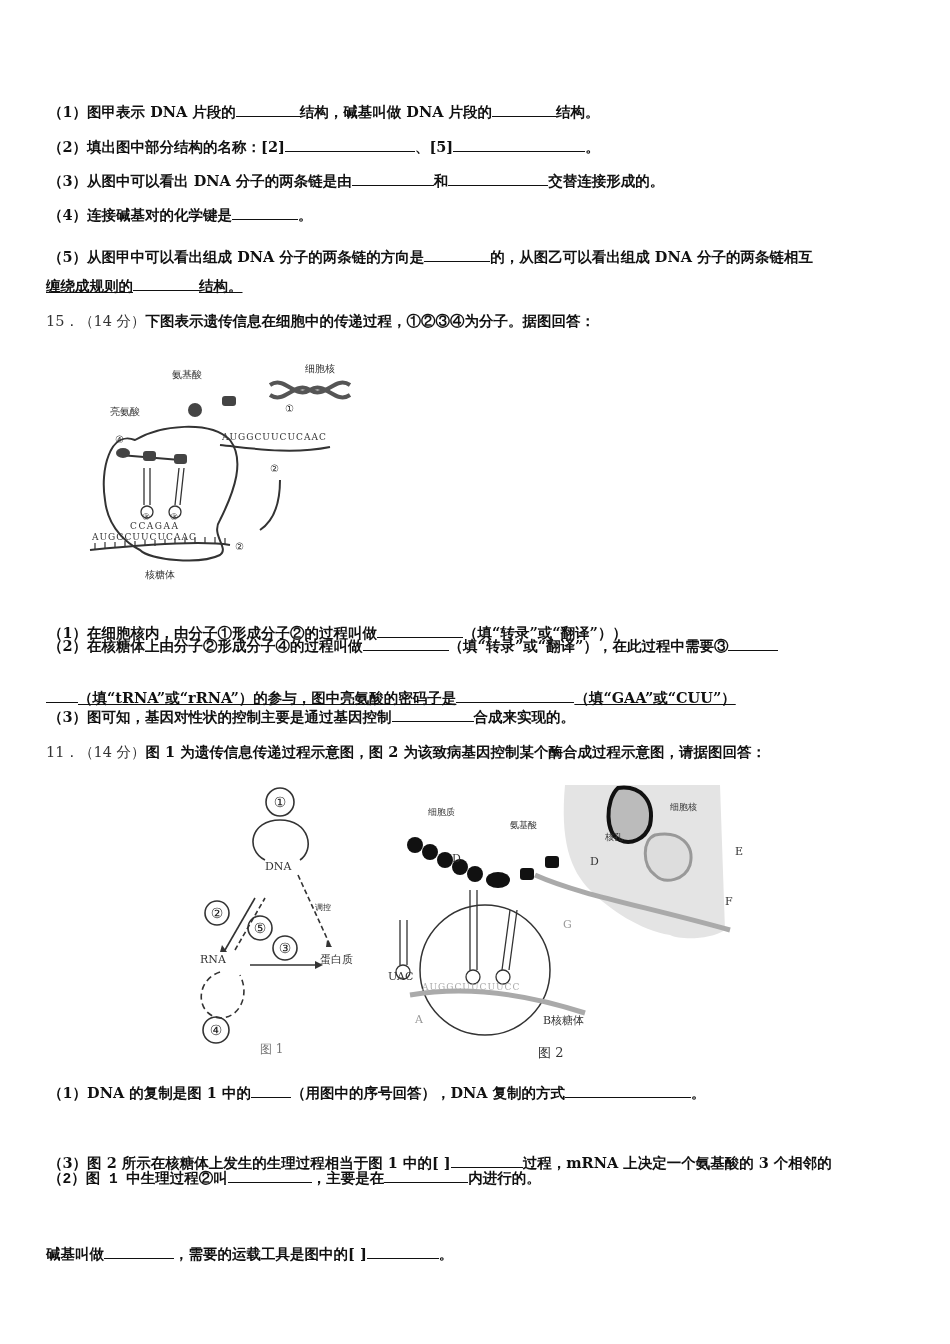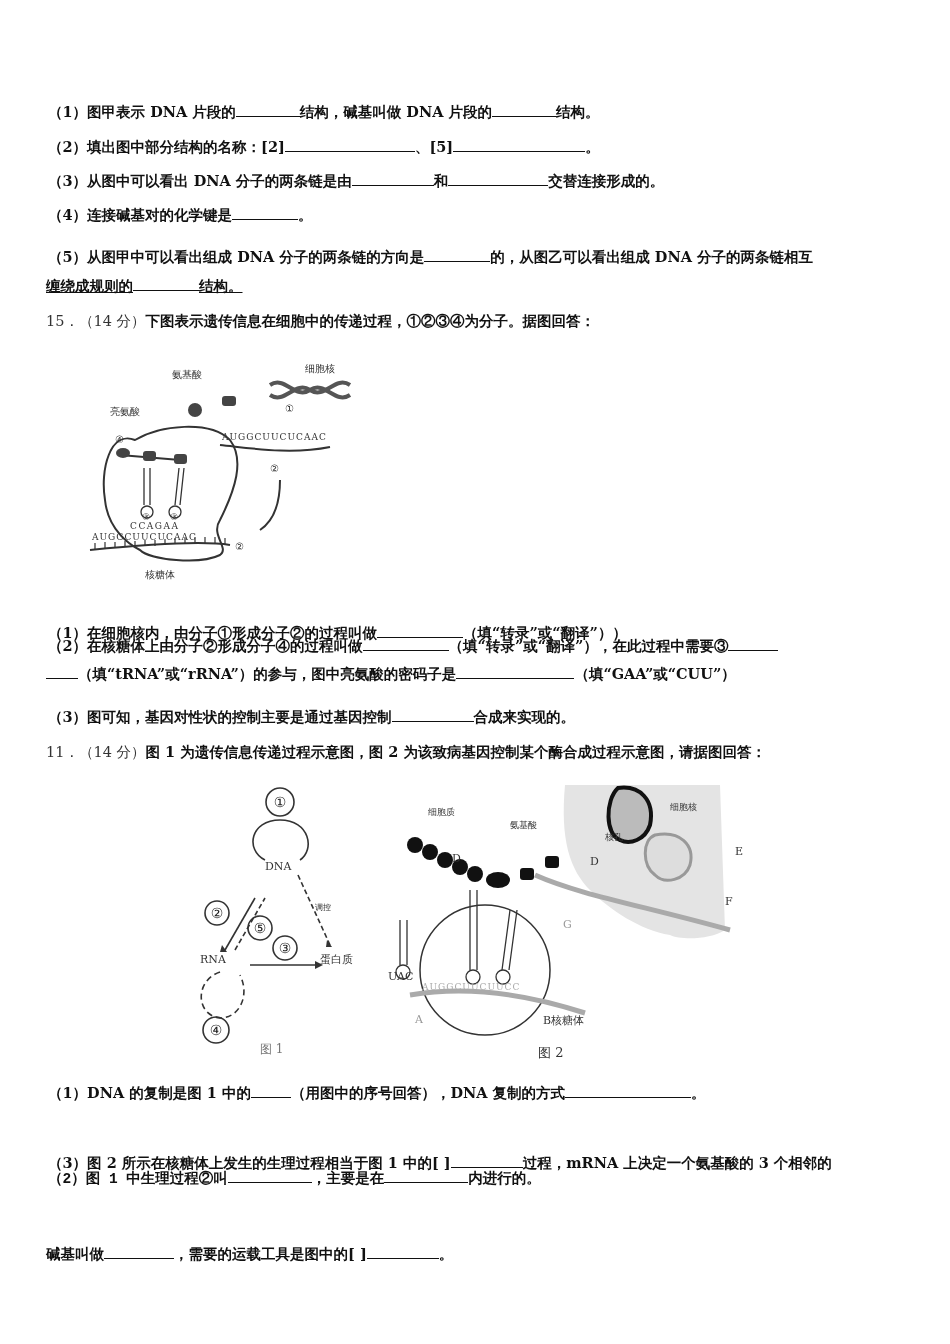--- a/index.html
+++ b/index.html
@@ -104,21 +104,21 @@
     <text x="50" y="179" font-size="9" letter-spacing="1.5">CCAGAA</text>
   </g>
 </svg>
 
 <div class="line" style="top:623px;">
   <span>（1）在细胞核内，由分子①形成分子②的过程叫做</span><span class="blank" style="width:86px"></span><span>（填“转录”或“翻译”））</span>
 </div>
 <div class="line" style="top:636px;">
   <span>（2）在核糖体上由分子②形成分子④的过程叫做</span><span class="blank" style="width:86px"></span><span>（填“转录”或“翻译”），在此过程中需要③</span><span class="blank" style="width:50px"></span>
 </div>
-<div class="line cont" style="top:664px;">
+<div class="line cont" style="top:688px;text-decoration:underline;">
   <span class="blank" style="width:32px"></span><span>（填“tRNA”或“rRNA”）的参与，图中亮氨酸的密码子是</span><span class="blank" style="width:118px"></span><span>（填“GAA”或“CUU”）</span>
 </div>
 <div class="line" style="top:707px;">
   <span>（3）图可知，基因对性状的控制主要是通过基因控制</span><span class="blank" style="width:82px"></span><span>合成来实现的。</span>
 </div>
 
 <div class="line cont" style="top:742px;">
   <span class="qnum">11．</span><span class="qnum">（14 分）</span><span>图 1 为遗传信息传递过程示意图，图 2 为该致病基因控制某个酶合成过程示意图，请据图回答：</span>
 </div>
 

